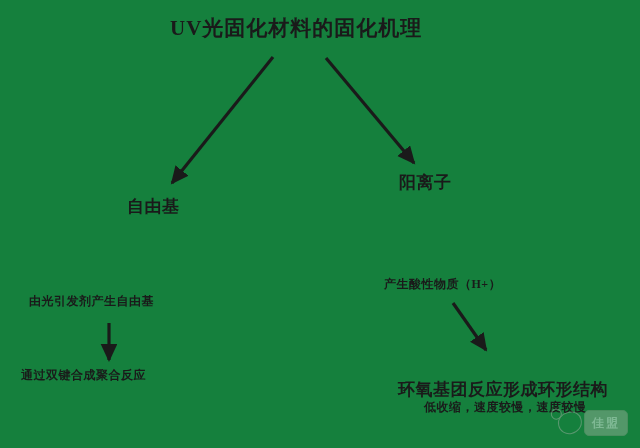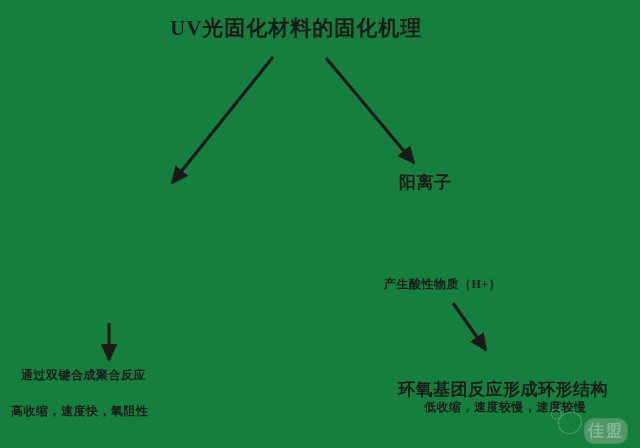--- a/index.html
+++ b/index.html
@@ -66,28 +66,27 @@
     border-radius: 50%;
   }
   .wm-stamp {
     position: absolute;
     left: 28px;
     top: 8px;
     width: 42px;
     height: 24px;
     background: #9fb39f;
     border: 1px solid #8aa08a;
-    border-radius: 10px;
+    border-radius: 5px;
     color: #ffffff;
-    font-size: 16px;
+    font-size: 12px;
     font-weight: bold;
     line-height: 24px;
     text-align: center;
     letter-spacing: 2px;
-    margin-top: 8px;
   }
 </style>
 </head>
 <body>
 
 <div class="canvas">
 
   <div class="lbl title" style="left:170px; top:14px;">UV光固化材料的固化机理</div>
 
   <svg class="arrows" width="640" height="448" viewBox="0 0 640 448" xmlns="http://www.w3.org/2000/svg">
@@ -99,25 +98,26 @@
 
     <line x1="273" y1="57" x2="172" y2="183" stroke="#1a1a1a" stroke-width="3.2" marker-end="url(#ah)"></line>
 
     <line x1="326" y1="58" x2="414" y2="163" stroke="#1a1a1a" stroke-width="3.2" marker-end="url(#ah)"></line>
 
     <line x1="109" y1="323" x2="109" y2="360" stroke="#1a1a1a" stroke-width="3.2" marker-end="url(#ah)"></line>
 
     <line x1="453" y1="303" x2="486" y2="350" stroke="#1a1a1a" stroke-width="3.2" marker-end="url(#ah)"></line>
   </svg>
 
+  <div class="lbl t17" style="left:127px; top:195px;">自由基</div>
 
+  <div class="lbl t16" style="left:29px; top:293px;">由光引发剂产生自由基</div>
 
   <div class="lbl t16" style="left:21px; top:367px;text-align:center;">通过双键合成聚合反应</div>
 
-  <div class="lbl t16" style="left:11px; top:403px;">高收缩，速度快，氧阻性</div>
 
   <div class="lbl t17" style="left:399px; top:171px;">阳离子</div>
 
   <div class="lbl t16" style="left:384px; top:276px;">产生酸性物质（H+）</div>
 
   <div class="lbl t17" style="left:398px; top:378px; letter-spacing:0.5px;">环氧基团反应形成环形结构</div>
 
   <div class="lbl t16" style="left:424px; top:399px;">低收缩，速度较慢，速度较慢</div>
 
   <div class="watermark">

